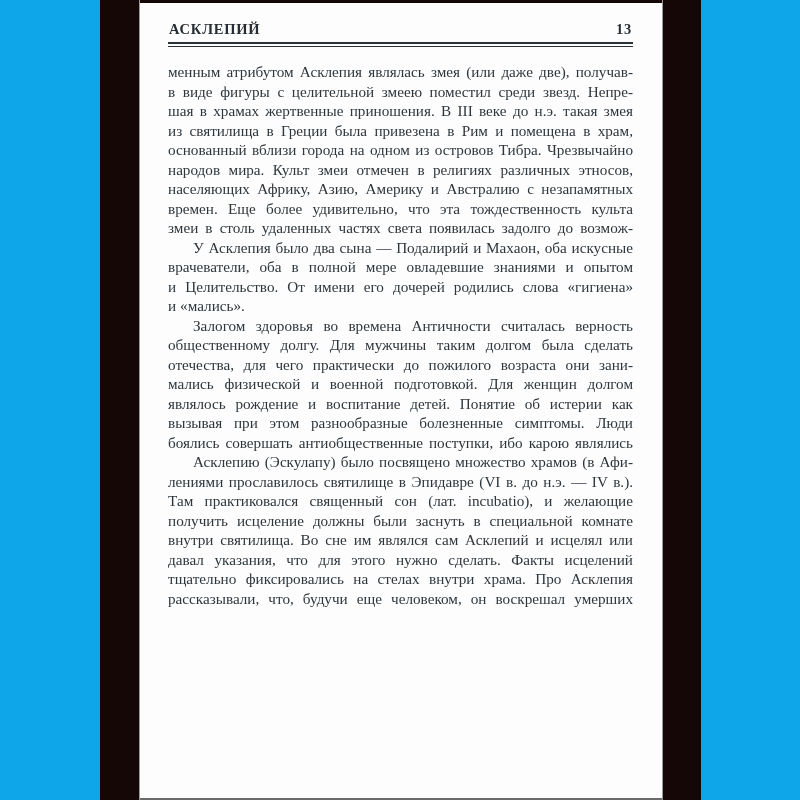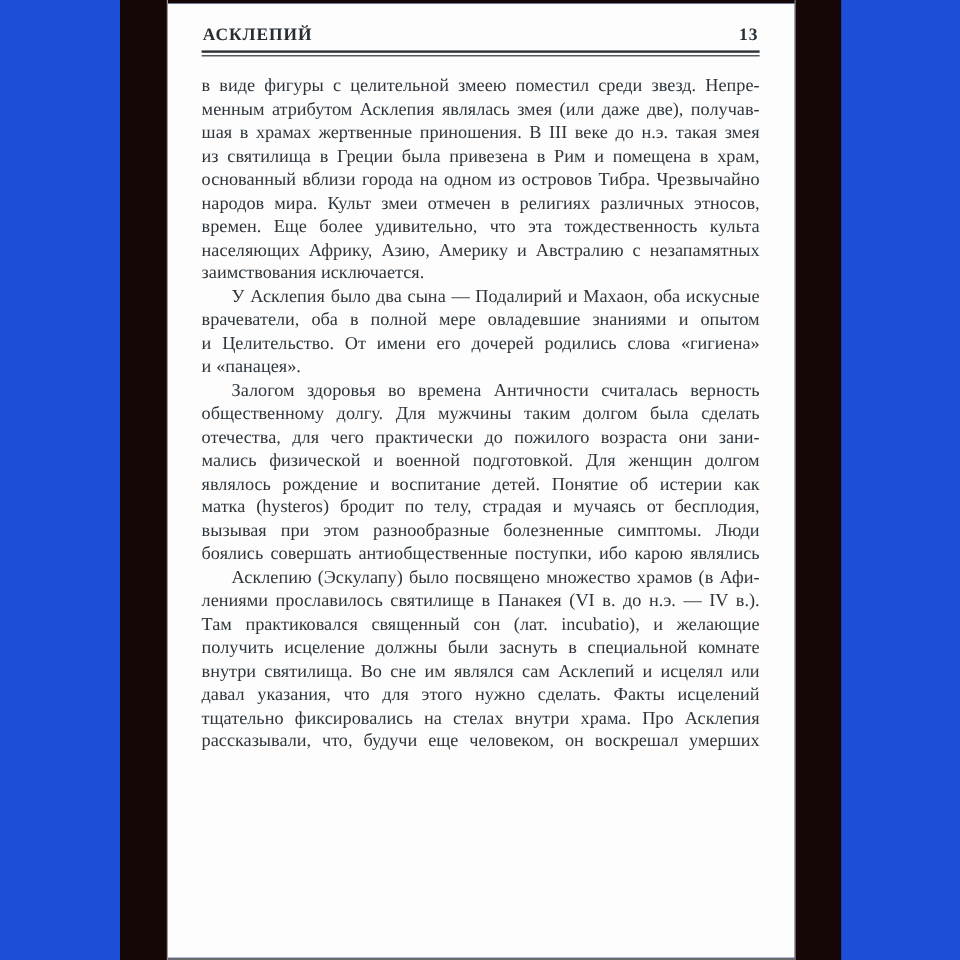--- a/index.html
+++ b/index.html
@@ -8,21 +8,21 @@
     width: 800px;
     height: 800px;
     background: #ffffff;
     font-family: "Liberation Serif", "DejaVu Serif", serif;
     overflow: hidden;
   }
   .stage {
     position: relative;
     width: 800px;
     height: 800px;
-    background: #1d4ed8;
+    background: #0ea5e9;
   }
   
   .bar-left {
     position: absolute;
     left: 100px; top: 0;
     width: 40px; height: 800px;
     background: #140706;
     box-shadow: inset -1px 0 0 #9a9a9a;
   }
   .bar-right {
@@ -97,49 +97,48 @@
   <div class="strip-bottom"></div>
 
   <div class="page">
     <div class="running-head">
       <span>АСКЛЕПИЙ</span>
       <span>13</span>
     </div>
     <div class="head-rule"></div>
     <div class="text-block">
         <div class="para">
+          <div class="line">менным атрибутом Асклепия являлась змея (или даже две), получав-</div>
           <div class="line">в виде фигуры с целительной змеею поместил среди звезд. Непре-</div>
-          <div class="line">менным атрибутом Асклепия являлась змея (или даже две), получав-</div>
           <div class="line">шая в храмах жертвенные приношения. В III веке до н.э. такая змея</div>
           <div class="line">из святилища в Греции была привезена в Рим и помещена в храм,</div>
           <div class="line">основанный вблизи города на одном из островов Тибра. Чрезвычайно</div>
           <div class="line">народов мира. Культ змеи отмечен в религиях различных этносов,</div>
+          <div class="line">населяющих Африку, Азию, Америку и Австралию с незапамятных</div>
           <div class="line">времен. Еще более удивительно, что эта тождественность культа</div>
-          <div class="line">населяющих Африку, Азию, Америку и Австралию с незапамятных</div>
-          <div class="line lastline">заимствования исключается.</div>
+          <div class="line">змеи в столь удаленных частях света появилась задолго до возмож-</div>
         </div>
         <div class="para">
           <div class="line indent">У Асклепия было два сына — Подалирий и Махаон, оба искусные</div>
           <div class="line">врачеватели, оба в полной мере овладевшие знаниями и опытом</div>
           <div class="line">и Целительство. От имени его дочерей родились слова «гигиена»</div>
-          <div class="line lastline">и «панацея».</div>
+          <div class="line lastline">и «мались».</div>
         </div>
         <div class="para">
           <div class="line indent">Залогом здоровья во времена Античности считалась верность</div>
           <div class="line">общественному долгу. Для мужчины таким долгом была сделать</div>
           <div class="line">отечества, для чего практически до пожилого возраста они зани-</div>
           <div class="line">мались физической и военной подготовкой. Для женщин долгом</div>
           <div class="line">являлось рождение и воспитание детей. Понятие об истерии как</div>
-          <div class="line">матка (hysteros) бродит по телу, страдая и мучаясь от бесплодия,</div>
           <div class="line">вызывая при этом разнообразные болезненные симптомы. Люди</div>
           <div class="line">боялись совершать антиобщественные поступки, ибо карою являлись</div>
         </div>
         <div class="para">
           <div class="line indent">Асклепию (Эскулапу) было посвящено множество храмов (в Афи-</div>
-          <div class="line">лениями прославилось святилище в Панакея (VI в. до н.э. — IV в.).</div>
+          <div class="line">лениями прославилось святилище в Эпидавре (VI в. до н.э. — IV в.).</div>
           <div class="line">Там практиковался священный сон (лат. incubatio), и желающие</div>
           <div class="line">получить исцеление должны были заснуть в специальной комнате</div>
           <div class="line">внутри святилища. Во сне им являлся сам Асклепий и исцелял или</div>
           <div class="line">давал указания, что для этого нужно сделать. Факты исцелений</div>
           <div class="line">тщательно фиксировались на стелах внутри храма. Про Асклепия</div>
           <div class="line">рассказывали, что, будучи еще человеком, он воскрешал умерших</div>
         </div>
       </div>
   </div>
 </div>

